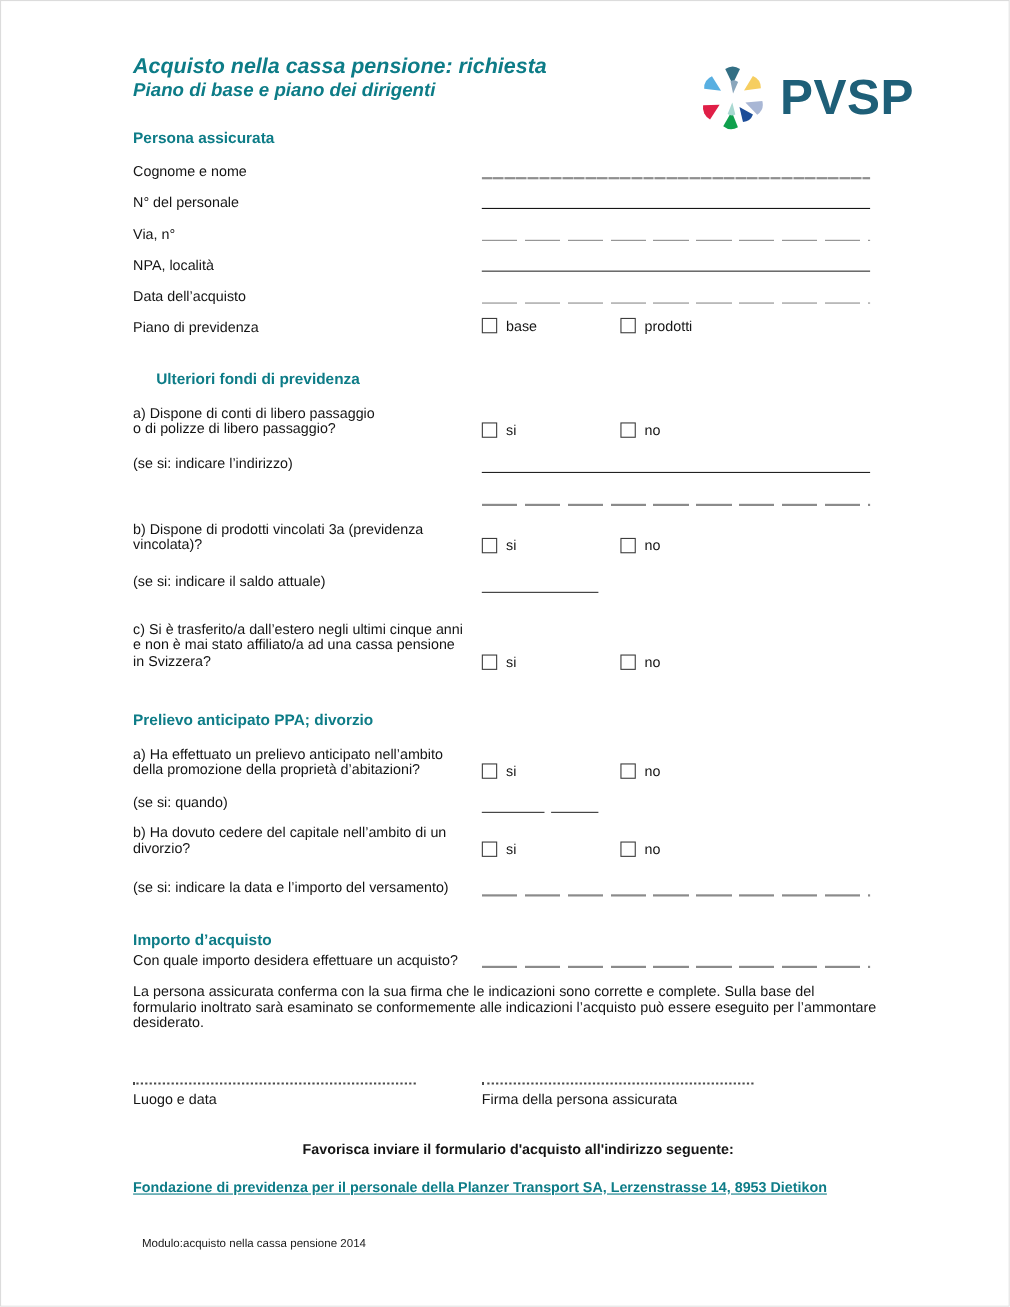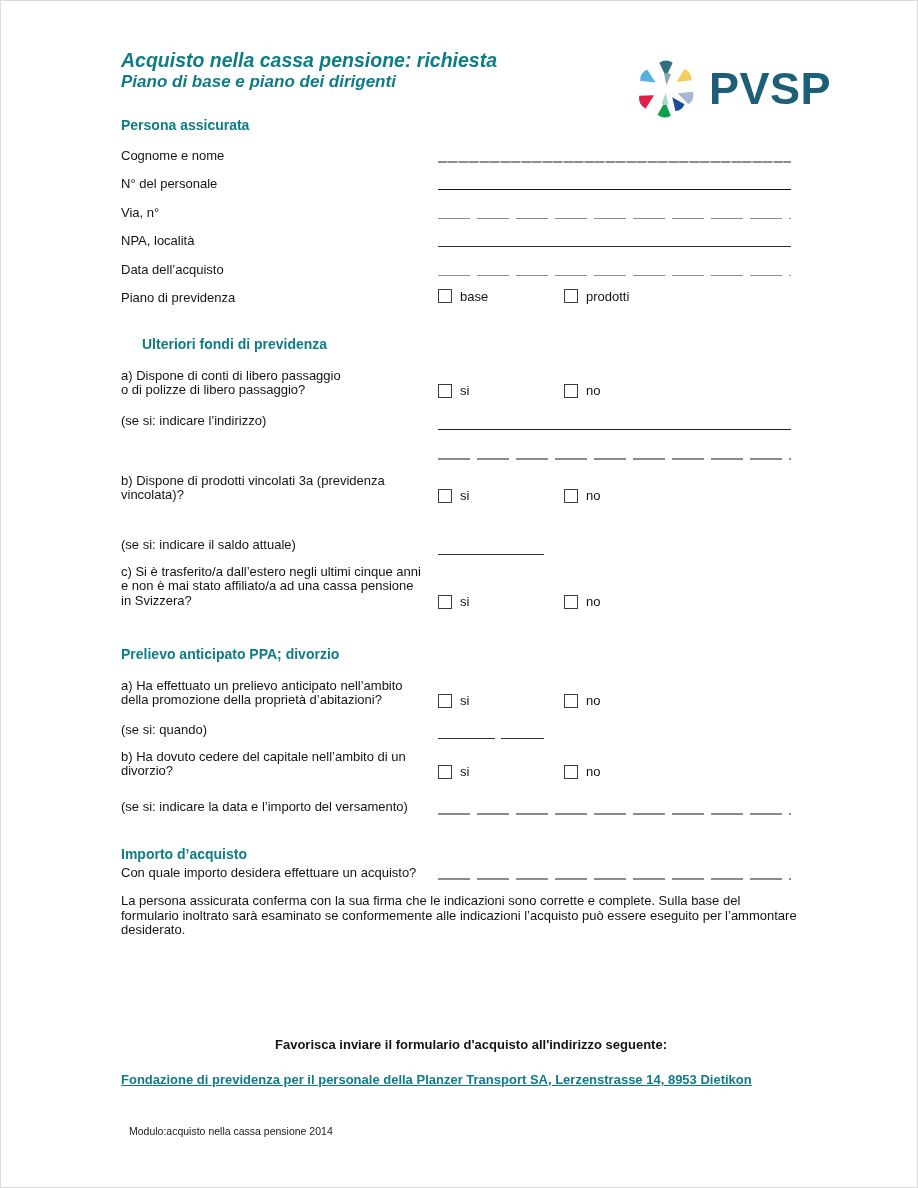--- a/index.html
+++ b/index.html
@@ -145,21 +145,21 @@
     <div class="opt opt-si">
       <span class="cb"></span>
       <span>si</span>
     </div>
     <div class="opt opt-no">
       <span class="cb"></span>
       <span>no</span>
     </div>
   </div>
 
-  <div class="note" style="top:536px;height:24px;">
+  <div class="note" style="top:520px;height:24px;">
     <span class="lbl">(se si: indicare il saldo attuale)</span>
     <div class="abs" style="left:317px;width:106px;top:17px;border-top:1.5px solid #333;"></div>
   </div>
 
   <div class="qa" style="top:564px;height:45px;">
     <div class="q" style="width:340px;">c) Si è trasferito/a dall’estero negli ultimi cinque anni
 e non è mai stato affiliato/a ad una cassa pensione
 in Svizzera?</div>
     <div class="opt opt-si">
       <span class="cb"></span>
@@ -214,20 +214,30 @@
 
   <div class="note" style="top:864px;height:20px;">
     <span class="lbl">Con quale importo desidera effettuare un acquisto?</span>
     <div class="abs ln-seg" style="left:317px;right:0;top:13px;"></div>
   </div>
 
   <div class="abs pre" style="left:120px;top:893px;width:700px;line-height:14.6px;">La persona assicurata conferma con la sua firma che le indicazioni sono corrette e complete. Sulla base del
 formulario inoltrato sarà esaminato se conformemente alle indicazioni l’acquisto può essere eseguito per l’ammontare
 desiderato.</div>
 
+  <div class="abs" style="left:120px;top:981px;width:670px;height:40px;">
+    <div class="abs" style="left:0;width:257px;">
+      <div class="dotted"></div>
+      <div class="sig-lbl">Luogo e data</div>
+    </div>
+    <div class="abs" style="left:317px;width:247px;">
+      <div class="dotted"></div>
+      <div class="sig-lbl">Firma della persona assicurata</div>
+    </div>
+  </div>
 
   <div class="abs" style="left:120px;top:1036px;width:700px;">
     <div class="bold-line">Favorisca inviare il formulario d'acquisto all'indirizzo seguente:</div>
     <div class="addr">Fondazione di previdenza per il personale della Planzer Transport SA, Lerzenstrasse 14, 8953 Dietikon</div>
   </div>
 
   <div class="abs" id="footer">Modulo:acquisto nella cassa pensione 2014</div>
 
 </div>
 

